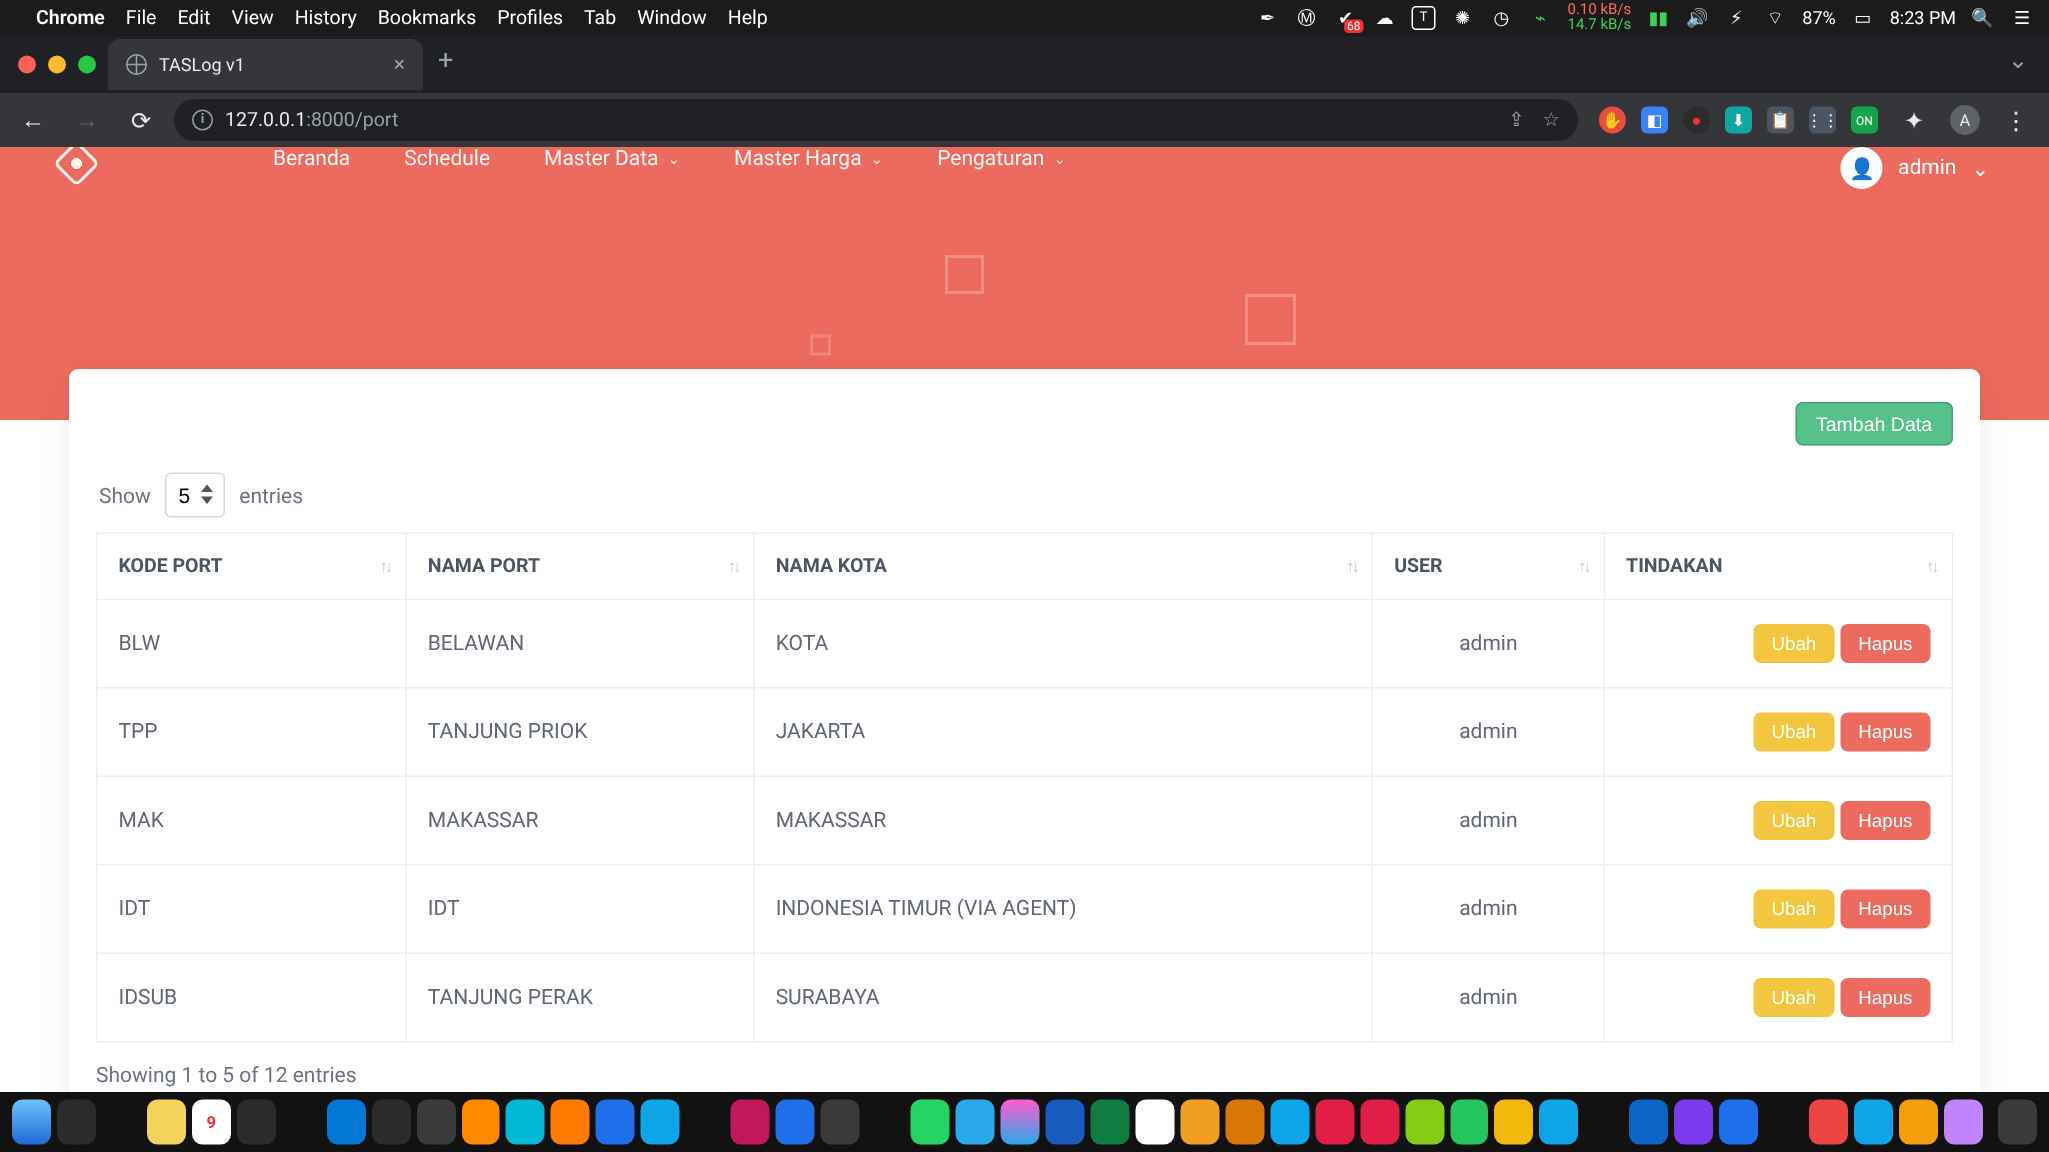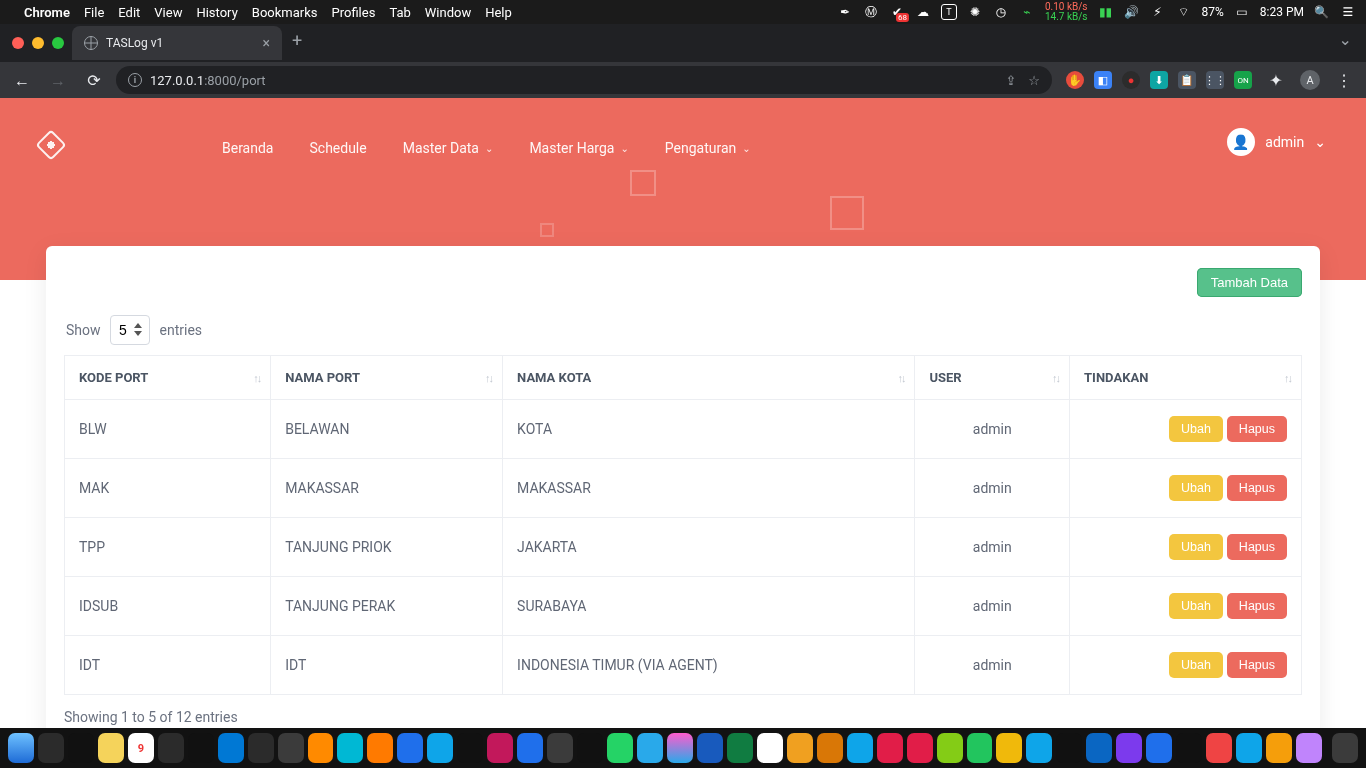--- a/index.html
+++ b/index.html
@@ -44,21 +44,21 @@
   .ext.circle{border-radius:50%}
   .avatar-pill { width:20px;height:20px;border-radius:50%;background:#5f6368;color:#e8eaed;font-size:11px;display:flex;align-items:center;justify-content:center;}
 
   
   .page { flex:1; background:#fff; overflow:hidden; position:relative; }
   .hero { background:#ec6a5e; height:182px; position:relative; }
   .hero::before, .hero::after { content:""; position:absolute; border:2px solid rgba(255,255,255,0.25); }
   .hero::before { width:22px; height:22px; left:630px; top:72px; }
   .hero::after  { width:30px; height:30px; left:830px; top:98px; }
   .hero .sq3{position:absolute;width:14px;height:14px;left:540px;top:125px;border:2px solid rgba(255,255,255,0.2);}
-  .topnav { height:58px; display:flex; align-items:flex-end; padding:0 40px;gap:40px; }
+  .topnav { height:58px; display:flex; align-items:flex-start; padding:0 40px; }
   .logo { width:22px; height:22px; transform:rotate(45deg); background: radial-gradient(circle at center,#fff 28%,transparent 30%), #fff0; border:2px solid #fff; border-radius:4px; opacity:.9; }
   .navlinks { display:flex; gap:36px; margin-left:120px; }
   .navlinks a { color:#ffffff; opacity:.95; text-decoration:none; font-size:14px; display:flex; align-items:center; gap:6px; cursor:pointer;}
   .navlinks .chev { font-size:10px; opacity:.9; }
   .userbox { margin-left:auto; display:flex; align-items:center; gap:10px; color:#fff; font-size:14px; cursor:pointer;}
   .userbox .ava { width:28px;height:28px;border-radius:50%;background:#fff;border:2px solid #fff;display:flex;align-items:center;justify-content:center;color:#555;}
   .page-title { color:#fff; font-size:26px; font-weight:700; padding:14px 46px 0; }
 
   .card { position:absolute; left:46px; right:46px; top:148px; background:#fff; border-radius:6px; box-shadow:0 6px 24px rgba(0,0,0,0.08); padding:22px 18px 18px; }
   .card .add-row { display:flex; justify-content:flex-end; margin-bottom:18px; }
@@ -237,44 +237,44 @@
         </thead>
         <tbody id="tbody">
             <tr>
               <td>BLW</td>
               <td>BELAWAN</td>
               <td>KOTA</td>
               <td class="user">admin</td>
               <td class="row-actions"><button class="btn btn-yellow">Ubah</button><button class="btn btn-red">Hapus</button></td>
             </tr>
             <tr>
+              <td>TPP</td>
+              <td>TANJUNG PRIOK</td>
+              <td>JAKARTA</td>
+              <td class="user">admin</td>
+              <td class="row-actions"><button class="btn btn-yellow">Ubah</button><button class="btn btn-red">Hapus</button></td>
+            </tr>
+            <tr>
               <td>MAK</td>
               <td>MAKASSAR</td>
               <td>MAKASSAR</td>
               <td class="user">admin</td>
               <td class="row-actions"><button class="btn btn-yellow">Ubah</button><button class="btn btn-red">Hapus</button></td>
             </tr>
             <tr>
-              <td>TPP</td>
-              <td>TANJUNG PRIOK</td>
-              <td>JAKARTA</td>
+              <td>IDT</td>
+              <td>IDT</td>
+              <td>INDONESIA TIMUR (VIA AGENT)</td>
               <td class="user">admin</td>
               <td class="row-actions"><button class="btn btn-yellow">Ubah</button><button class="btn btn-red">Hapus</button></td>
             </tr>
             <tr>
               <td>IDSUB</td>
               <td>TANJUNG PERAK</td>
               <td>SURABAYA</td>
-              <td class="user">admin</td>
-              <td class="row-actions"><button class="btn btn-yellow">Ubah</button><button class="btn btn-red">Hapus</button></td>
-            </tr>
-            <tr>
-              <td>IDT</td>
-              <td>IDT</td>
-              <td>INDONESIA TIMUR (VIA AGENT)</td>
               <td class="user">admin</td>
               <td class="row-actions"><button class="btn btn-yellow">Ubah</button><button class="btn btn-red">Hapus</button></td>
             </tr>
           </tbody>
       </table>
 
       <div class="dt-bottom">
         <div>Showing 1 to 5 of 12 entries</div>
       </div>
     </div>

